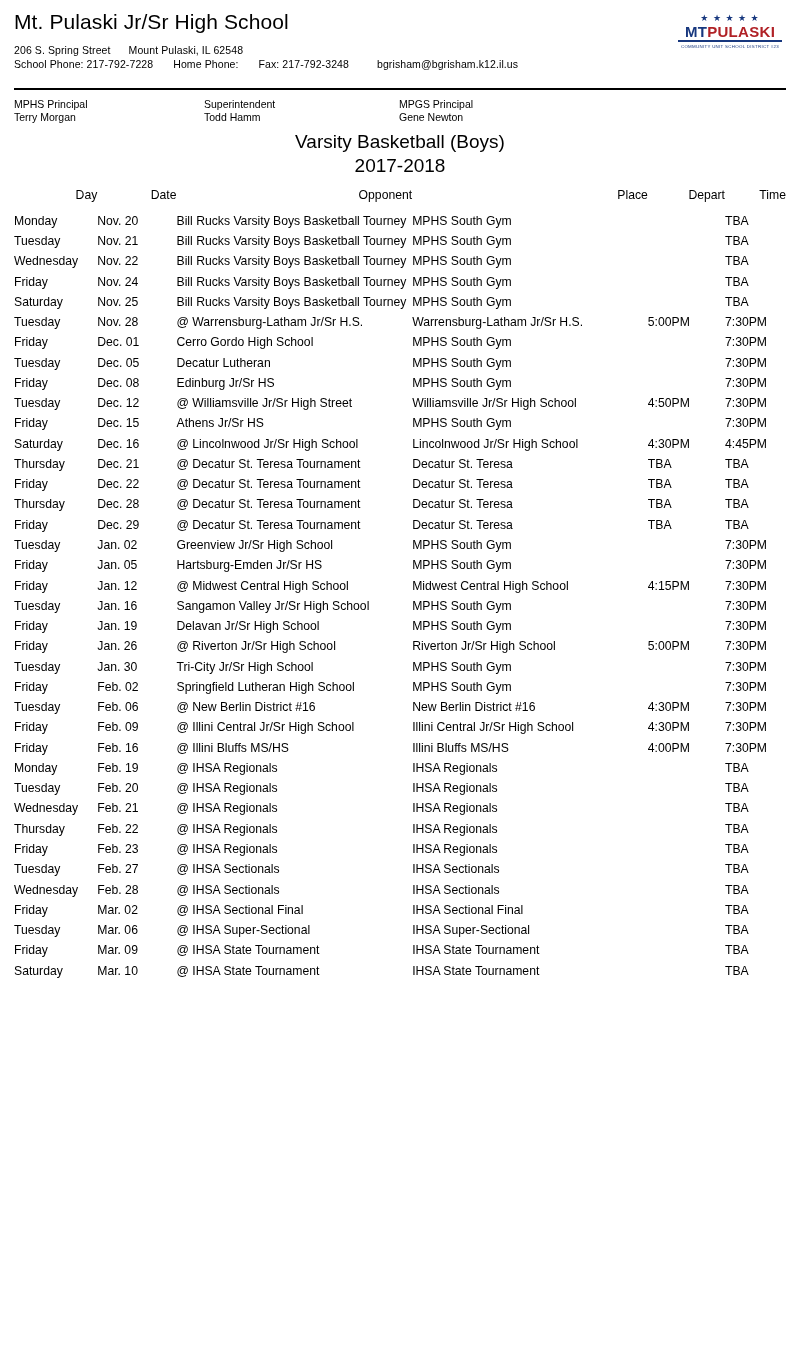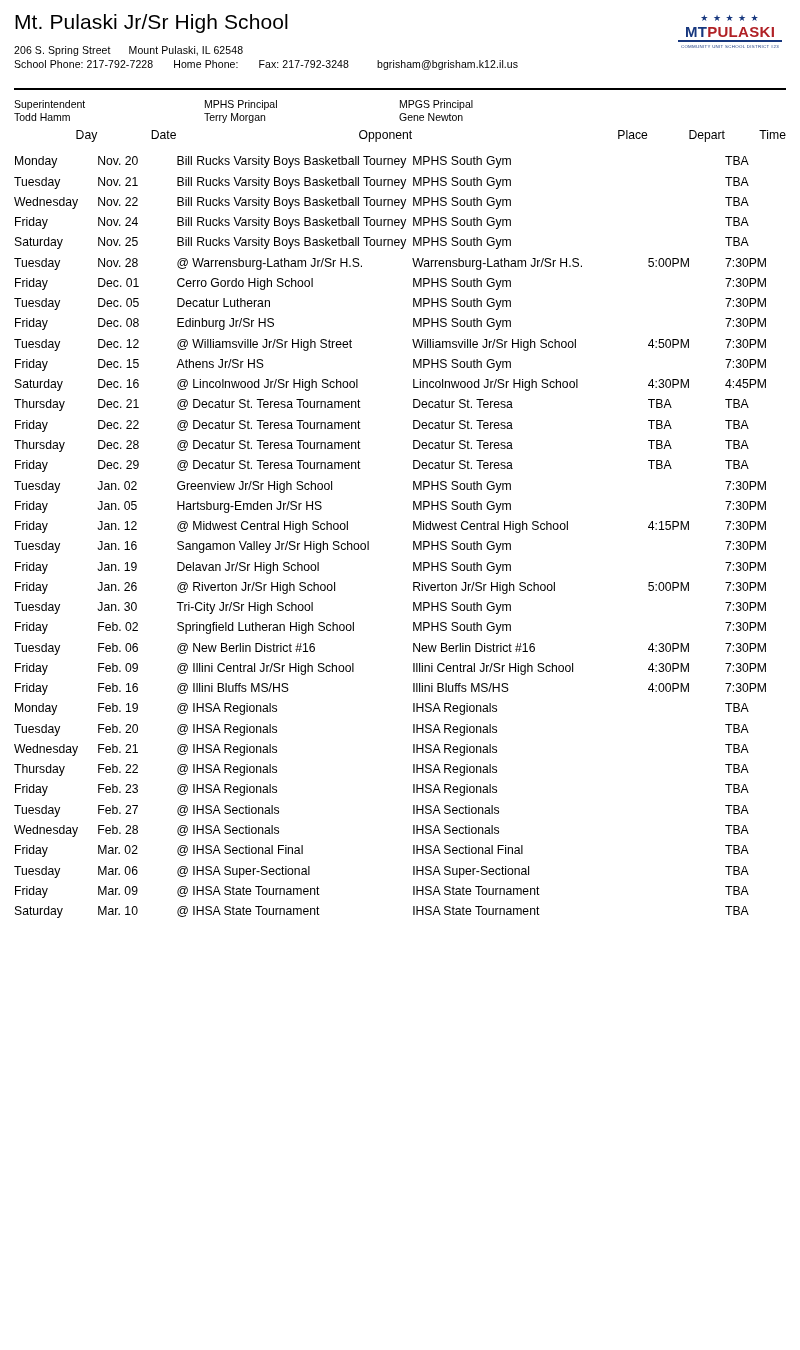--- a/index.html
+++ b/index.html
@@ -175,33 +175,37 @@
       <span class="mt"><span>MT</span><span class="hill">PULASKI</span></span>
       <span class="rule"></span>
       <span class="tag">COMMUNITY UNIT SCHOOL DISTRICT #23</span>
     </div>
   </div>
 
   <hr class="hr-thick">
 
   <div class="admins">
     <div class="admin-col">
+      <div>MPHS Principal</div>
+      <div>Terry Morgan</div>
+    </div>
+    <div class="admin-col">
       <div>Superintendent</div>
       <div>Todd Hamm</div>
-    </div>
-    <div class="admin-col">
-      <div>MPHS Principal</div>
-      <div>Terry Morgan</div>
     </div>
     <div class="admin-col">
       <div>MPGS Principal</div>
       <div>Gene Newton</div>
     </div>
   </div>
 
+  <div class="title-block">
+    <div class="title-main">Varsity Basketball (Boys)</div>
+    <div class="title-sub">2017-2018</div>
+  </div>
 
   <table class="sched">
     <thead>
       <tr>
         <th class="c-day">Day</th>
         <th class="c-date">Date</th>
         <th class="c-opp">Opponent</th>
         <th class="c-place">Place</th>
         <th class="c-depart">Depart</th>
         <th class="c-time">Time</th>

